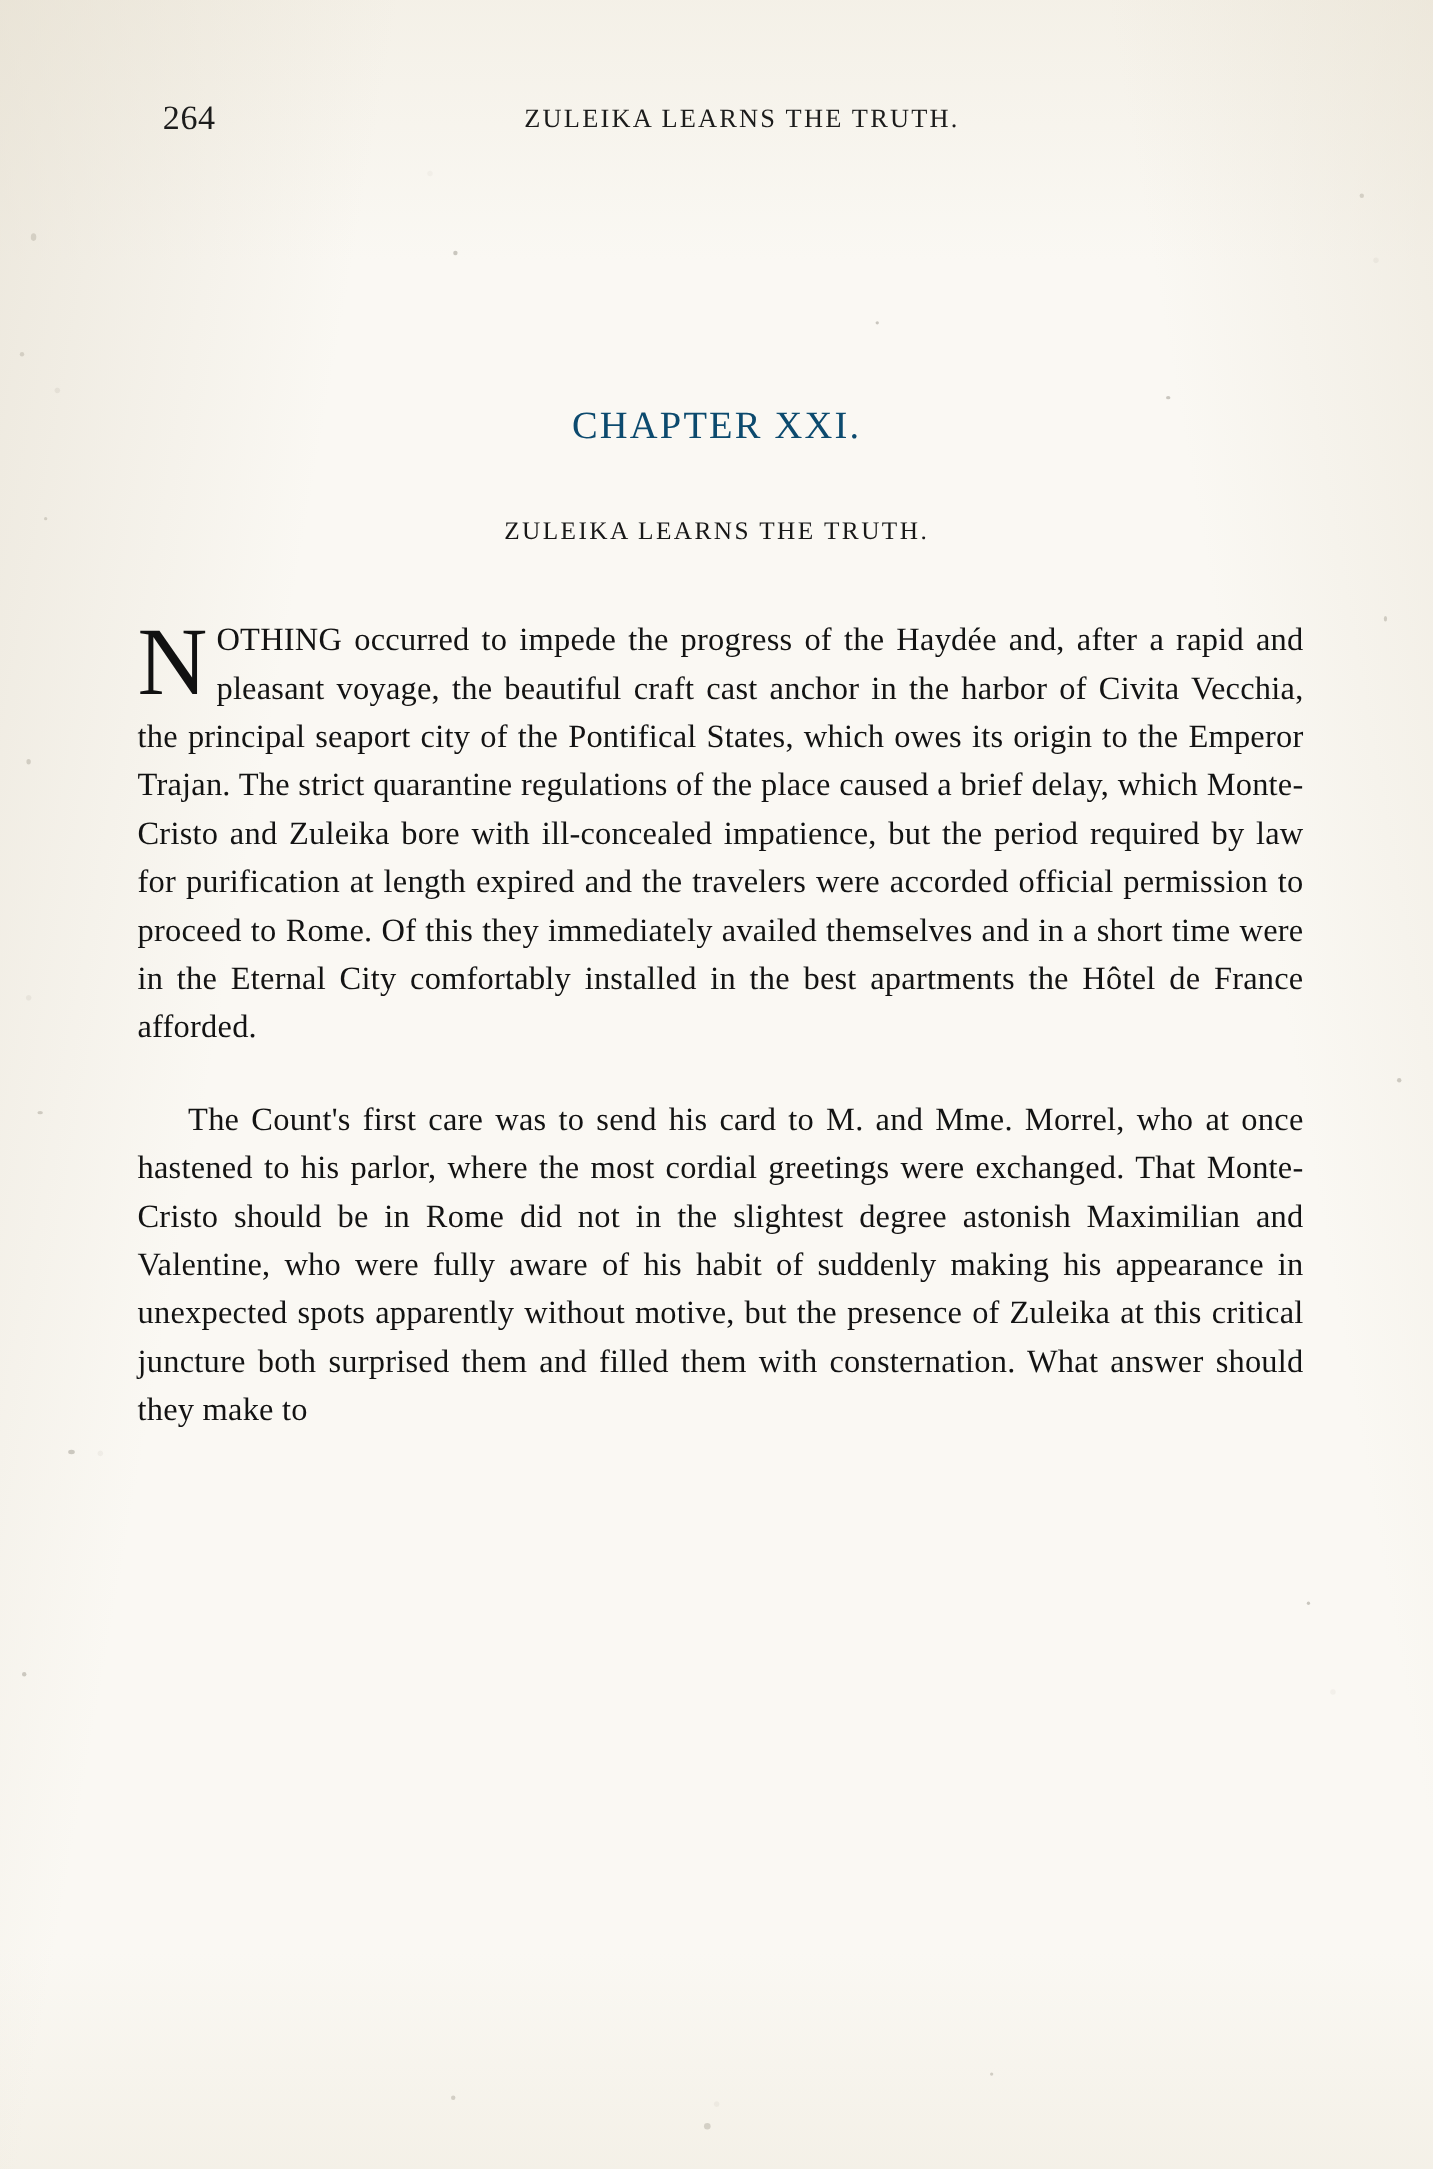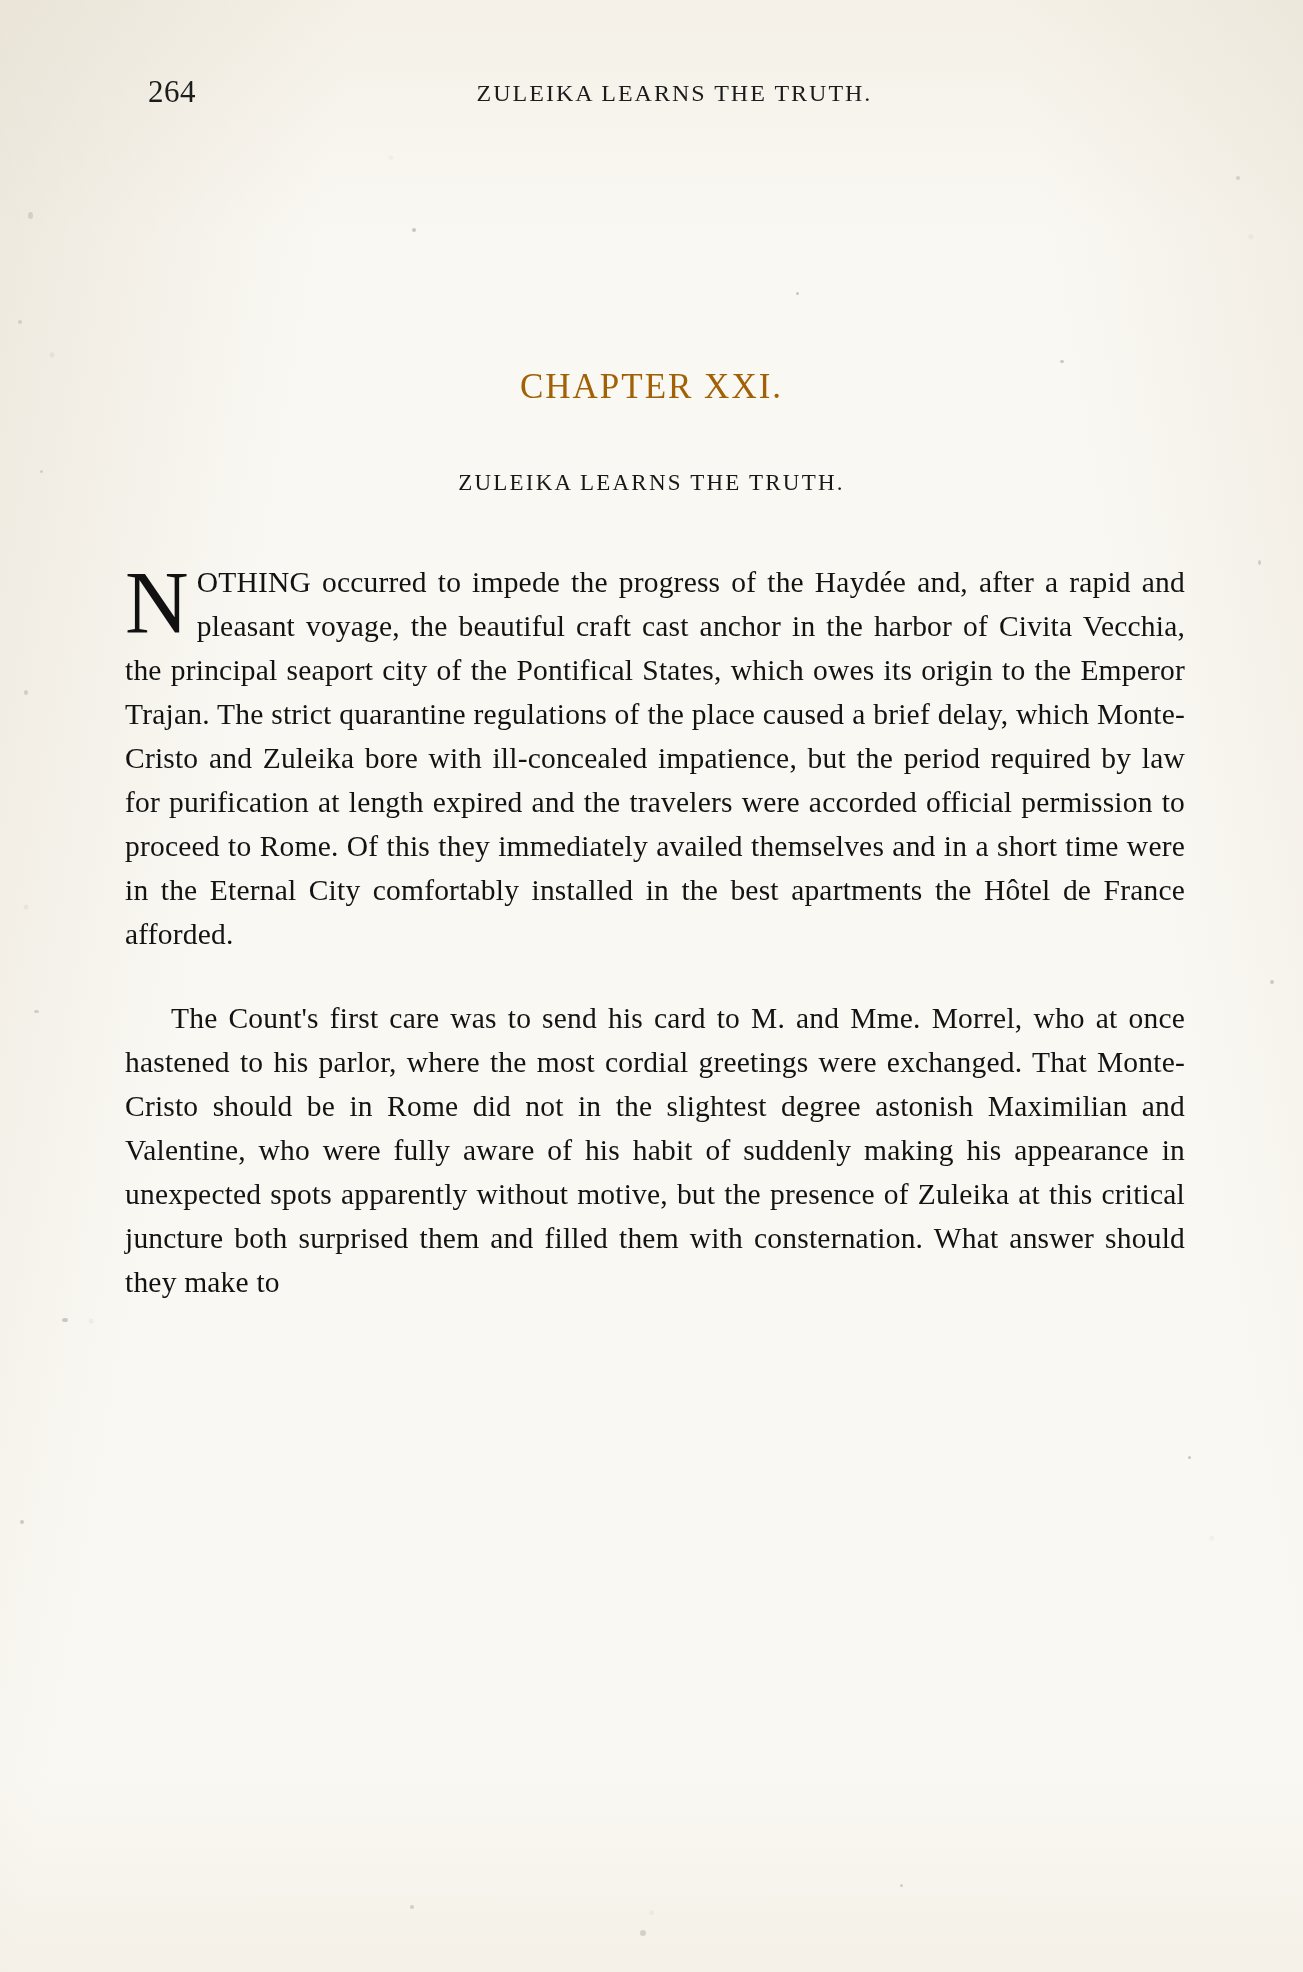--- a/index.html
+++ b/index.html
@@ -43,21 +43,21 @@
 
   .page {
     position: absolute;
     inset: 0;
     z-index: 4;
   }
 
   
   .running-head {
     position: absolute;
-    top: 80px;
+    top: 95px;
     left: 148px;
     right: 148px;
     height: 34px;
   }
   .folio {
     position: absolute;
     left: 0;
     top: -6px;
     font-size: 31px;
     letter-spacing: 0.5px;
@@ -77,21 +77,21 @@
 
   
   .chapter-number {
     position: absolute;
     top: 367px;
     left: 0;
     right: 0;
     text-align: center;
     font-size: 35px;
     letter-spacing: 2.0px;
-    color: #a16207;
+    color: #0c4a6e;
   }
   .chapter-title {
     position: absolute;
     top: 470px;
     left: 0;
     right: 0;
     text-align: center;
     font-size: 23px;
     letter-spacing: 2.2px;
     color: #181818;

